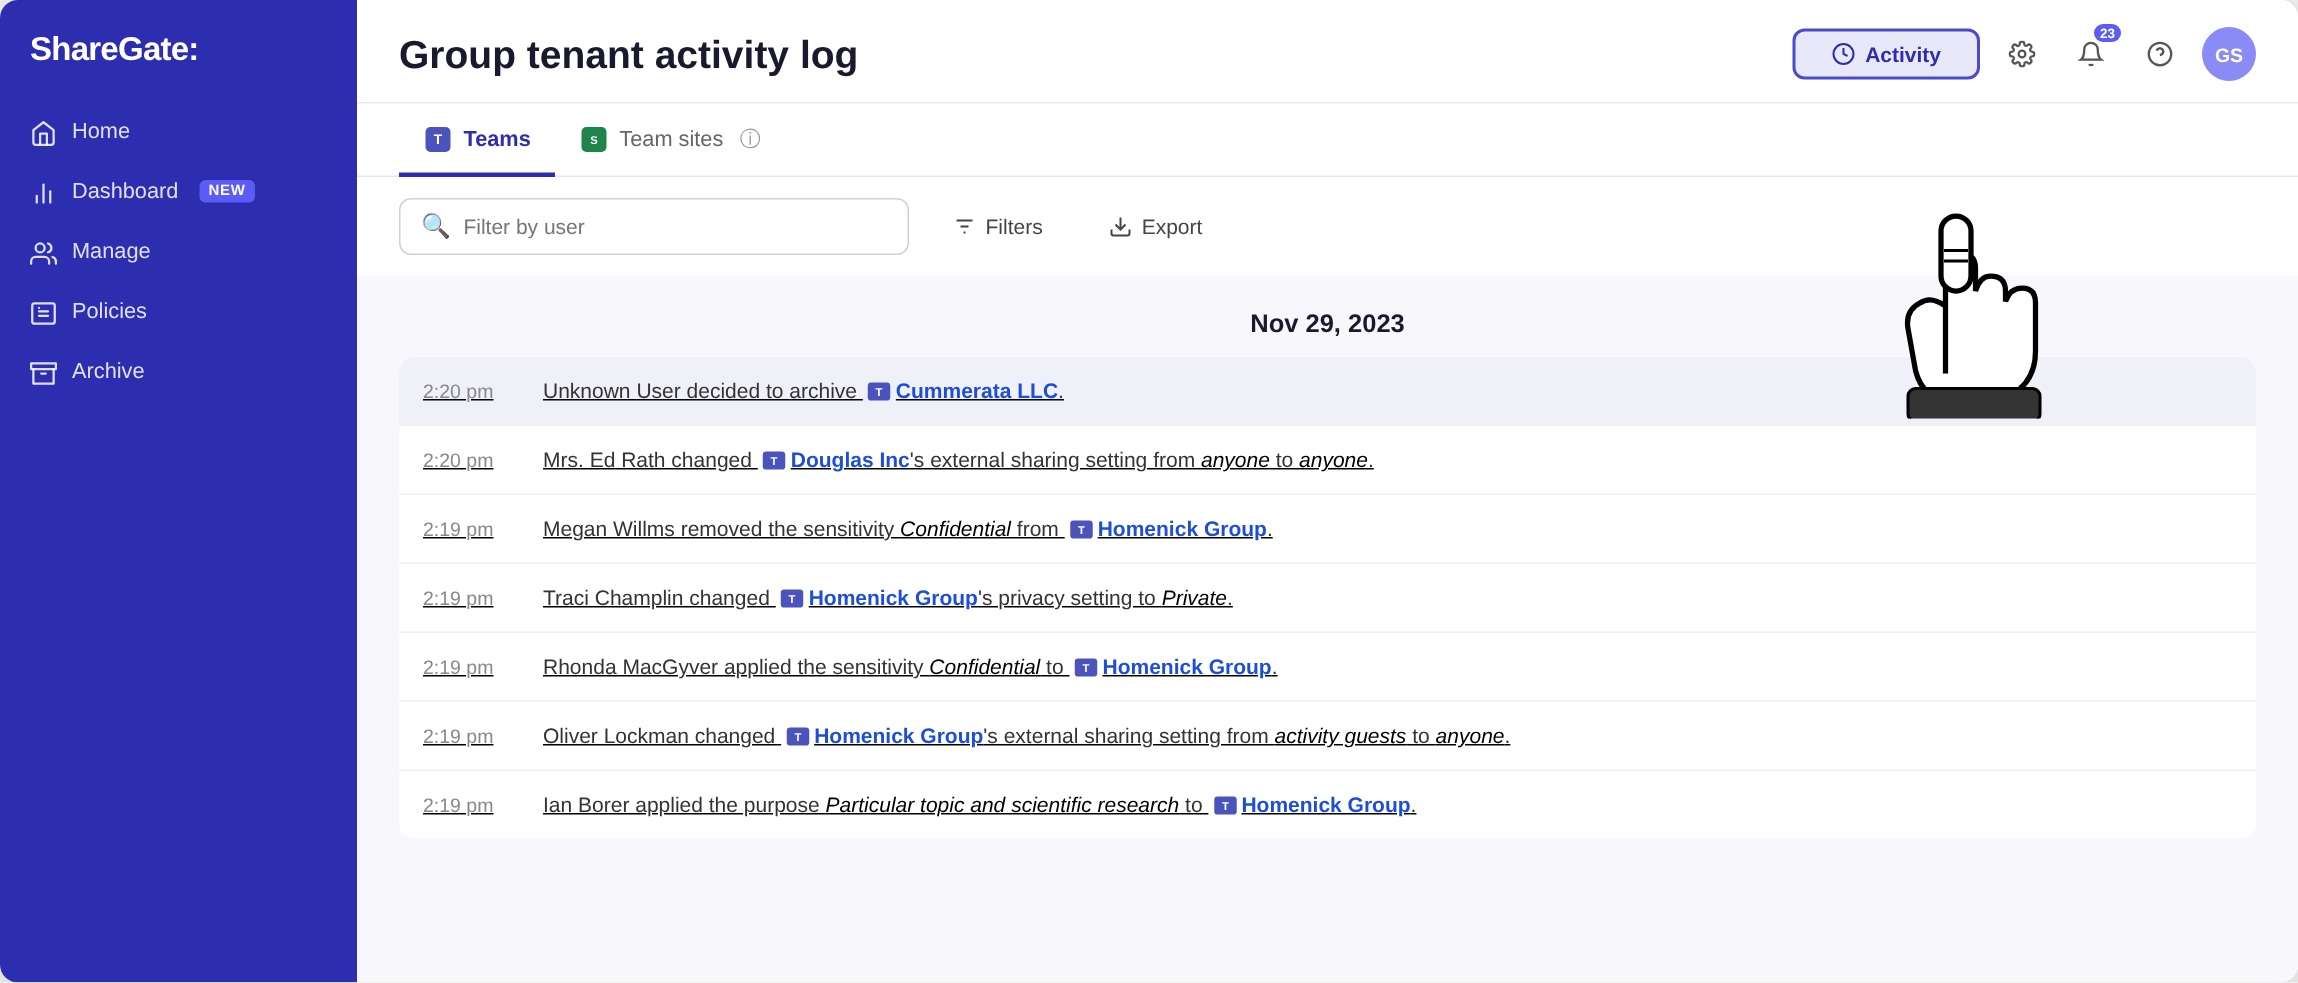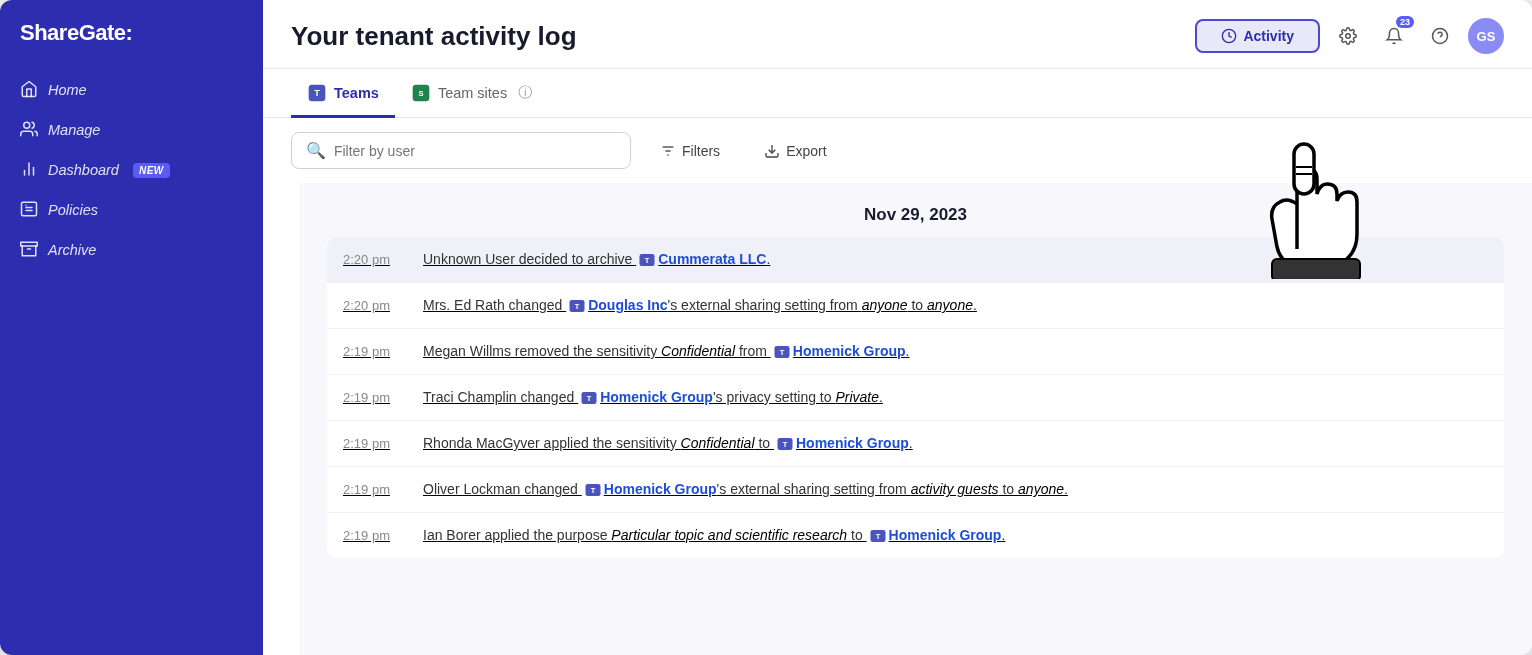--- a/index.html
+++ b/index.html
@@ -10,50 +10,49 @@
       height: 655px;
       background: #fff;
       border-radius: 12px;
       overflow: hidden;
       display: flex;
       box-shadow: 0 4px 24px rgba(0,0,0,0.15);
     }
 
     
     .sidebar {
-      width: 263px;
+      width: 238px;
       background: #2d2db0;
       display: flex;
       flex-direction: column;
       padding: 0;
       flex-shrink: 0;
     }
     .sidebar-logo {
       padding: 20px 20px 24px 20px;
       color: #fff;
       font-size: 22px;
       font-weight: 700;
       letter-spacing: -0.5px;
     }
     .sidebar-logo span { color: #fff; }
 
     .sidebar-nav { display: flex; flex-direction: column; gap: 2px; padding: 0 8px; }
     .sidebar-item {
       display: flex;
-      align-items: flex-end;
+      align-items: flex-start;
       gap: 10px;
       padding: 10px 12px;
       border-radius: 8px;
       color: rgba(255,255,255,0.85);
       font-size: 14.5px;
       cursor: pointer;
       transition: background 0.15s;
       text-decoration: none;
       position: relative;
-      font-style: italic;
     }
     .sidebar-item .icon { width: 18px; height: 18px; display: flex; align-items: center; justify-content: center; flex-shrink: 0; }
     .sidebar-item .badge-new {
       background: #5b5bf5;
       color: #fff;
       font-size: 10px;
       font-weight: 700;
       padding: 2px 6px;
       border-radius: 4px;
       margin-left: 4px;
@@ -201,21 +200,20 @@
       cursor: pointer;
       justify-content: flex-end;
     }
 
     
     .content {
       flex: 1;
       overflow-y: auto;
       padding: 0 28px 20px 28px;
       background: #f8f8fc;
-      margin-left: 36px;
     }
 
     .date-header {
       text-align: center;
       font-size: 17px;
       font-weight: 700;
       color: #1a1a2e;
       padding: 22px 0 12px 0;
     }
 
@@ -264,39 +262,39 @@
             <path d="M3 9l9-7 9 7v11a2 2 0 0 1-2 2H5a2 2 0 0 1-2-2z"></path>
             <polyline points="9,22 9,12 15,12 15,22"></polyline>
           </svg>
         </span>
         <span>Home</span>
       </div>
 
       <div class="sidebar-item">
         <span class="icon">
           <svg width="18" height="18" viewBox="0 0 24 24" fill="none" stroke="currentColor" stroke-width="2" stroke-linecap="round" stroke-linejoin="round">
+            <line x1="18" y1="20" x2="18" y2="10"></line>
+              <line x1="12" y1="20" x2="12" y2="4"></line>
+              <line x1="6" y1="20" x2="6" y2="14"></line>
+          </svg>
+        </span>
+        <span>Dashboard</span>
+        <span class="badge-new">NEW</span>
+      </div>
+
+      <div class="sidebar-item">
+        <span class="icon">
+          <svg width="18" height="18" viewBox="0 0 24 24" fill="none" stroke="currentColor" stroke-width="2" stroke-linecap="round" stroke-linejoin="round">
             <path d="M17 21v-2a4 4 0 0 0-4-4H5a4 4 0 0 0-4 4v2"></path>
             <circle cx="9" cy="7" r="4"></circle>
             <path d="M23 21v-2a4 4 0 0 0-3-3.87"></path>
               <path d="M16 3.13a4 4 0 0 1 0 7.75"></path>
           </svg>
         </span>
         <span>Manage</span>
-      </div>
-
-      <div class="sidebar-item">
-        <span class="icon">
-          <svg width="18" height="18" viewBox="0 0 24 24" fill="none" stroke="currentColor" stroke-width="2" stroke-linecap="round" stroke-linejoin="round">
-            <line x1="18" y1="20" x2="18" y2="10"></line>
-              <line x1="12" y1="20" x2="12" y2="4"></line>
-              <line x1="6" y1="20" x2="6" y2="14"></line>
-          </svg>
-        </span>
-        <span>Dashboard</span>
-        <span class="badge-new">NEW</span>
       </div>
 
       <div class="sidebar-item">
         <span class="icon">
           <svg width="18" height="18" viewBox="0 0 24 24" fill="none" stroke="currentColor" stroke-width="2" stroke-linecap="round" stroke-linejoin="round">
             <rect x="2" y="3" width="20" height="18" rx="2"></rect>
             <line x1="8" y1="10" x2="16" y2="10"></line>
             <line x1="8" y1="14" x2="16" y2="14"></line>
             <line x1="8" y1="7" x2="8" y2="7"></line>
           </svg>
@@ -315,21 +313,21 @@
         </span>
         <span>Archive</span>
       </div>
 
     </nav>
   </aside>
 
   <div class="main">
 
     <header class="header">
-      <h1 class="header-title">Your tenant activity log</h1>
+      <h1 class="header-title">Group tenant activity log</h1>
       <div class="header-actions">
         <button class="activity-btn">
           <svg width="16" height="16" viewBox="0 0 24 24" fill="none" stroke="currentColor" stroke-width="2">
             <circle cx="12" cy="12" r="10"></circle>
             <polyline points="12,6 12,12 16,14"></polyline>
           </svg>
           <span>Activity</span>
         </button>
         <button class="header-icon-btn">
           <svg width="18" height="18" viewBox="0 0 24 24" fill="none" stroke="currentColor" stroke-width="2">

